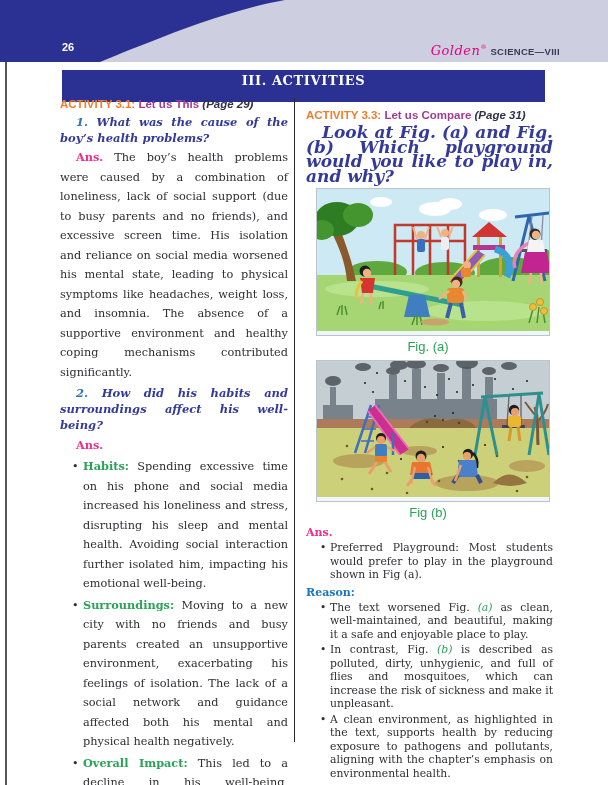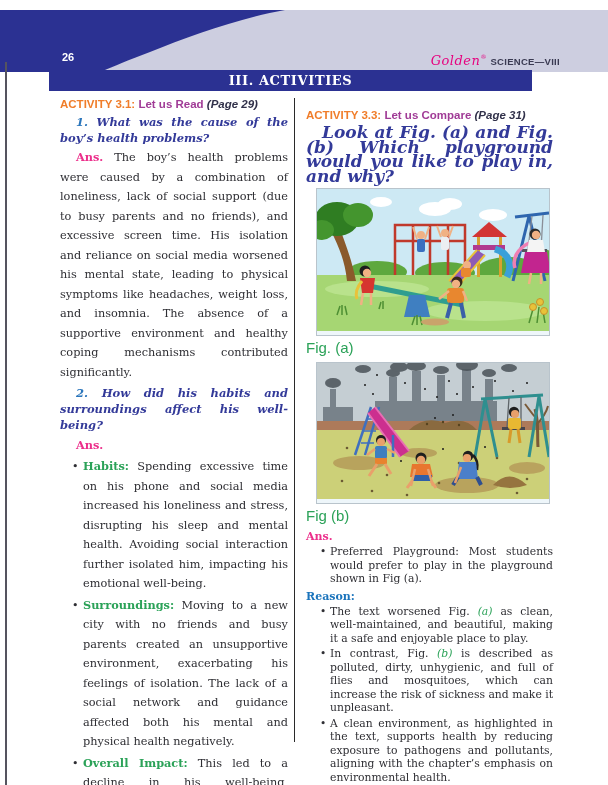--- a/index.html
+++ b/index.html
@@ -1,35 +1,35 @@
 <!DOCTYPE html>
 <html><head>
 <meta charset="utf-8">
 <style>
   * { margin:0; padding:0; box-sizing:border-box; }
   html,body { width:608px; }
   body { font-family:"DejaVu Serif", serif; background:#ffffff; }
   .page { position:relative; width:608px; height:785px; background:#ffffff; overflow:hidden; }
 
   
-  .top-band { position:absolute; top:10px; left:0; width:608px; height:62px; background:#cdcee0; }
+  .top-band { position:absolute; top:0; left:0; width:608px; height:62px; background:#cdcee0; }
   .corner-svg { position:absolute; top:0; left:0; }
   .page-number { position:absolute; top:41px; left:62px; color:#ffffff;
     font-family:"Liberation Sans", sans-serif; font-weight:bold; font-size:11px; }
   .brand { position:absolute; top:40px; right:48px; white-space:nowrap; }
   .brand-script { font-family:"DejaVu Serif", serif; font-style:italic; font-weight:normal;
     font-size:13px; color:#e6007e; letter-spacing:0.5px; }
   .brand-reg { font-size:6px; color:#e6007e; vertical-align:super; }
   .brand-series { font-family:"Liberation Sans", sans-serif; font-weight:bold;
     font-size:9.5px; color:#3a3a52; margin-left:4px; letter-spacing:0.3px; }
 
   .left-edge { position:absolute; left:5px; top:62px; width:2px; height:723px; background:#55545f; }
 
   
-  .banner { position:absolute; left:49px; top:70px; width:483px; height:21px; background:#2b3192;
+  .banner { position:absolute; left:62px; top:70px; width:483px; height:32px; background:#2b3192;
     color:#ffffff; font-family:"DejaVu Serif", serif; font-weight:bold; font-size:13px;
     text-align:center; line-height:21px; letter-spacing:0.6px; }
 
   
   .col-divider { position:absolute; left:294px; top:98px; width:1px; height:644px; background:#2a2a2a; }
   .col-left  { position:absolute; left:60px;  top:98px; width:228px; }
   .col-right { position:absolute; left:306px; top:109px; width:247px; }
 
   .act-head { font-family:"Liberation Sans", sans-serif; font-weight:bold; font-size:11.5px;
     margin-bottom:4px; white-space:nowrap; }
@@ -48,22 +48,22 @@
 
   .bullet { display:flex; margin-top:2px; margin-left:12px; }
   .bullet .dot { width:11px; flex:none; color:#2e2e33; font-size:11px; line-height:19.5px; }
   .bullet p { font-size:11.3px; color:#2e2e33; line-height:19.5px; text-align:justify; }
   .green-label { color:#2ba258; font-weight:bold; }
 
   
   .intro { color:#333a99; font-weight:bold; font-style:italic; font-size:17px;
     line-height:14.5px; text-align:justify; text-indent:16px; margin-bottom:5px; }
   .fig-box { margin-left:10px; width:234px; border:1px solid #b9c4cc; background:#eef6fa; }
-  .fig-caption { width:244px; color:#2ba258;
-    font-family:"Liberation Sans", sans-serif; font-size:15px; margin:3px 0 6px 0; }
+  .fig-caption { width:244px; text-align:center; color:#2ba258;
+    font-family:"Liberation Sans", sans-serif; font-size:13px; margin:3px 0 6px 0; }
   .r-ans { font-size:11px; margin:1px 0 2px 0; }
   .r-bullet { display:flex; margin-left:14px; margin-top:2px; }
   .r-bullet .dot { width:10px; flex:none; color:#2e2e33; font-size:10.5px; line-height:13.5px; }
   .r-bullet p { font-size:10.8px; color:#2e2e33; line-height:13.5px; text-align:justify; }
   .reason-label { color:#1b74bc; font-weight:bold; font-size:11px; margin:4px 0 2px 0; }
   .fig-green { color:#2ba258; font-style:italic; }
 </style>
 </head>
 <body>
 
@@ -81,21 +81,21 @@
 
   <div class="left-edge"></div>
 
   <div class="banner">III. ACTIVITIES</div>
 
   <div class="col-divider"></div>
 
   <div class="col-left">
     <div class="act-head">
       <span class="act-label">ACTIVITY 3.1:</span>
-      <span class="act-title">Let us Read</span>
+      <span class="act-title">Let us This</span>
       <span class="act-ref">(Page 29)</span>
     </div>
 
     <p class="question">
       <span class="qnum">1.</span>
       <span>What was the cause of the boy’s health problems?</span>
     </p>
 
     <p class="para">
       <span class="ans-label">Ans.</span>

